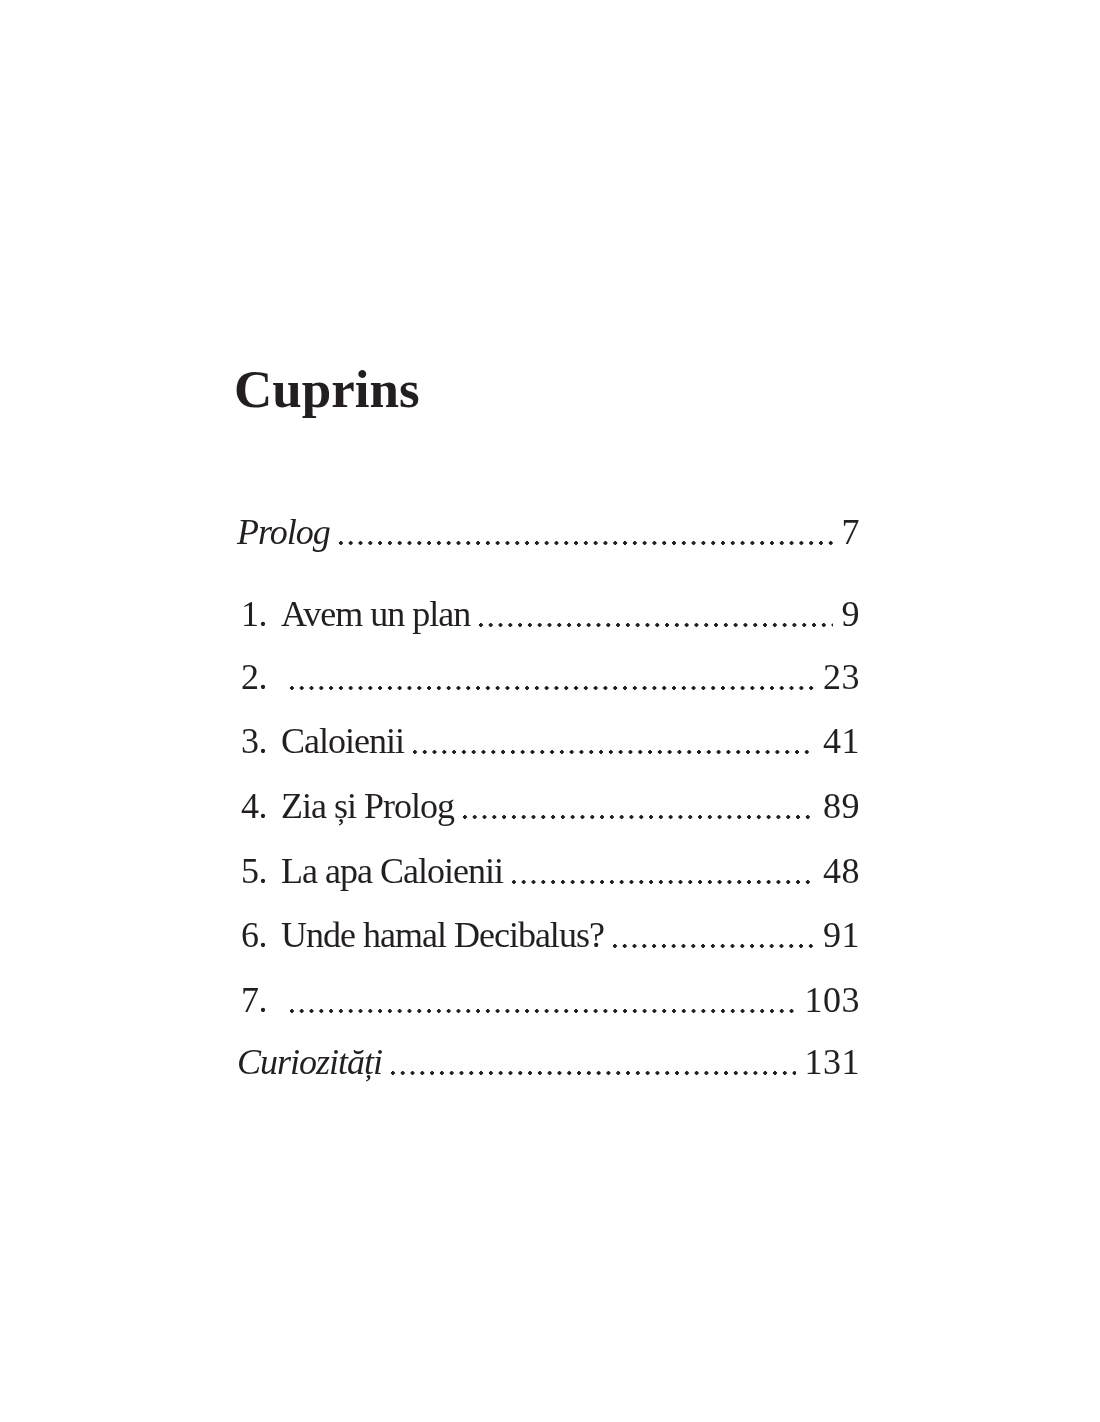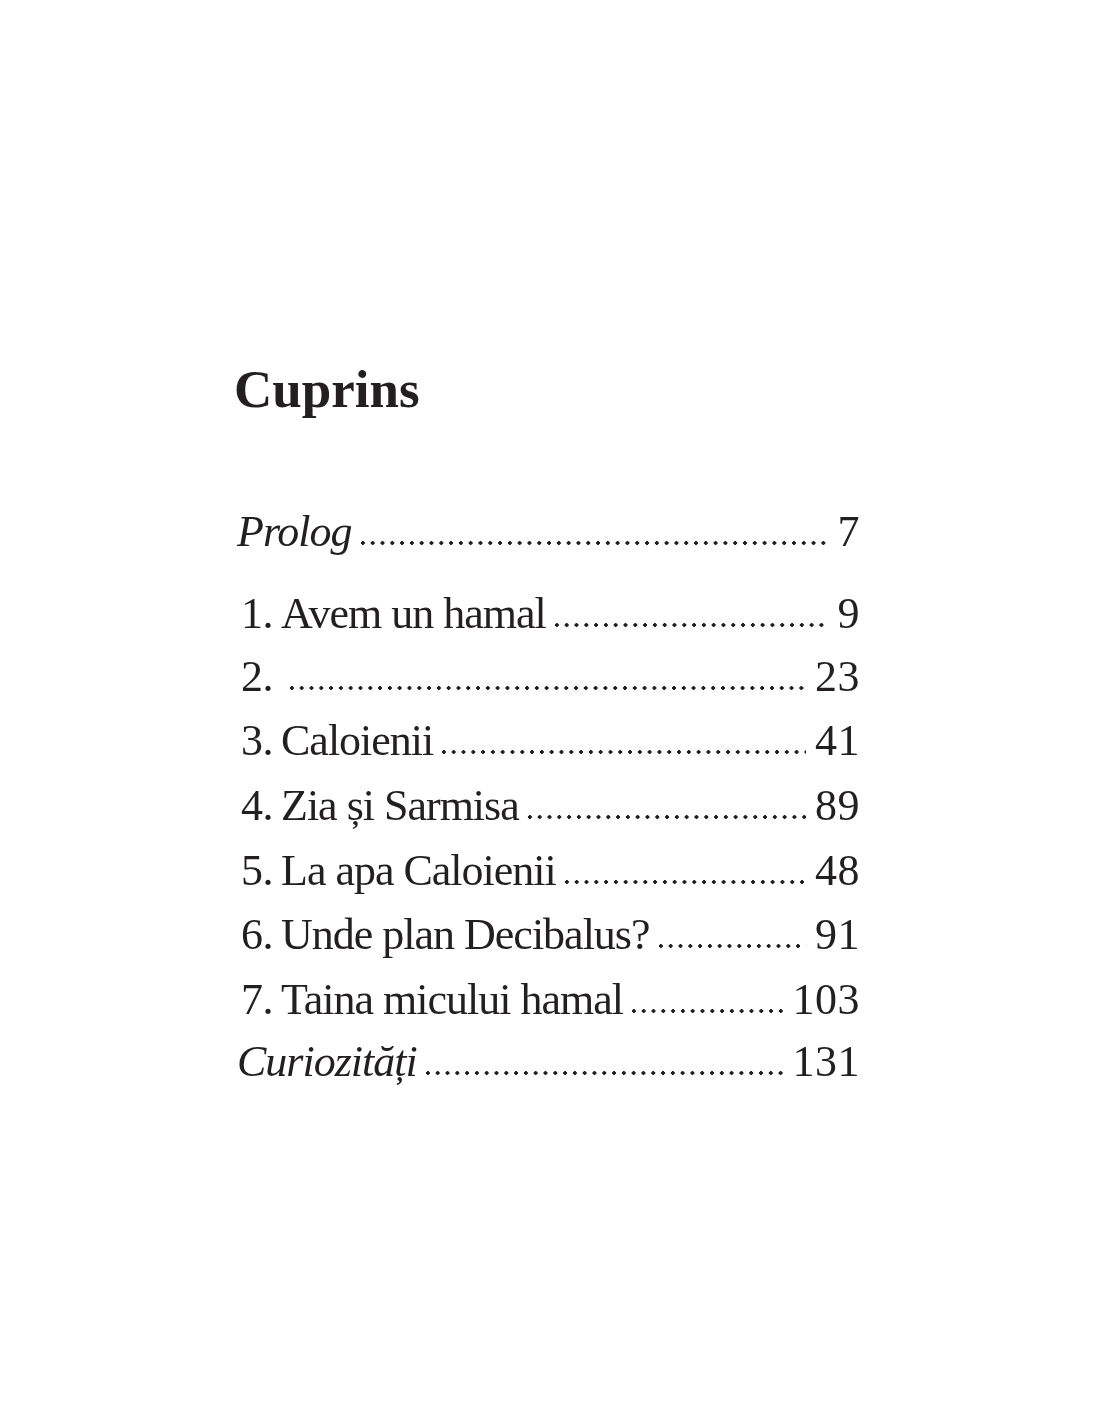--- a/index.html
+++ b/index.html
@@ -36,21 +36,21 @@
     height: 1422px;
   }
   .row {
     position: absolute;
     left: 0;
     width: 623px;
     height: 44px;
     line-height: 44px;
     display: flex;
     align-items: stretch;
-    font-size: 44px;
+    font-size: 36px;
     white-space: nowrap;
   }
   .row .num {
     flex: none;
     width: 44px;
     padding-left: 4px;
     box-sizing: border-box;
     letter-spacing: -0.5px;
   }
   .row .label {
@@ -83,62 +83,61 @@
   <div class="toc">
 
     <div class="row" style="top:482px">
       <span class="label italic">Prolog</span>
       <span class="leader"></span>
       <span class="pagenum">7</span>
     </div>
 
     <div class="row" style="top:564px">
       <span class="num">1.</span>
-      <span class="label">Avem un hamal</span>
+      <span class="label">Avem un plan</span>
       <span class="leader"></span>
       <span class="pagenum">9</span>
     </div>
 
     <div class="row" style="top:627px">
       <span class="num">2.</span>
       <span class="leader"></span>
       <span class="pagenum">23</span>
     </div>
 
     <div class="row" style="top:691px">
       <span class="num">3.</span>
       <span class="label">Caloienii</span>
       <span class="leader"></span>
       <span class="pagenum">41</span>
     </div>
 
     <div class="row" style="top:756px">
       <span class="num">4.</span>
-      <span class="label">Zia și Sarmisa</span>
+      <span class="label">Zia și Prolog</span>
       <span class="leader"></span>
       <span class="pagenum">89</span>
     </div>
 
     <div class="row" style="top:821px">
       <span class="num">5.</span>
       <span class="label">La apa Caloienii</span>
       <span class="leader"></span>
       <span class="pagenum">48</span>
     </div>
 
     <div class="row" style="top:885px">
       <span class="num">6.</span>
-      <span class="label">Unde plan Decibalus?</span>
+      <span class="label">Unde hamal Decibalus?</span>
       <span class="leader"></span>
       <span class="pagenum">91</span>
     </div>
 
     <div class="row" style="top:950px">
       <span class="num">7.</span>
-      <span class="label">Taina micului hamal</span>
       <span class="leader"></span>
       <span class="pagenum">103</span>
     </div>
 
     <div class="row" style="top:1012px">
       <span class="label italic">Curiozități</span>
       <span class="leader"></span>
       <span class="pagenum">131</span>
     </div>
 

